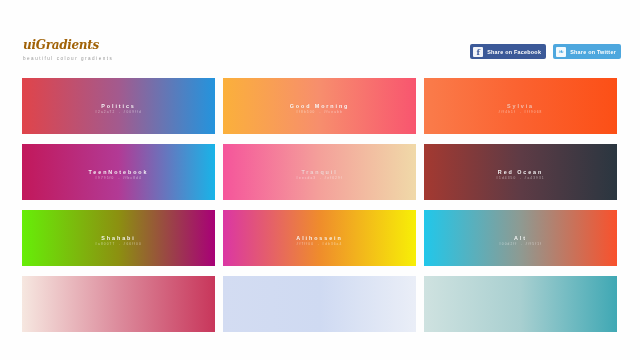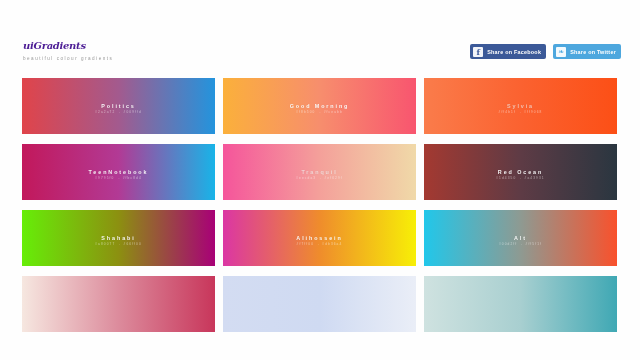--- a/index.html
+++ b/index.html
@@ -29,23 +29,23 @@
     padding: 0 20px;
   }
   .brand {
     position: absolute;
     left: 23px; top: 38px;
   }
   .brand-logo {
     font-family: "DejaVu Serif", serif;
     font-style: italic;
     font-weight: bold;
-    font-size: 10px;
+    font-size: 12px;
     letter-spacing: -0.3px;
-    color: #4c1d95;
+    color: #a16207;
     line-height: 15px;
     white-space: nowrap;
   }
   .brand-tagline {
     margin-top: 3px;
     font-family: "Liberation Sans", sans-serif;
     font-size: 4.6px;
     letter-spacing: 1.5px;
     color: #9a9a9a;
     text-transform: lowercase;

